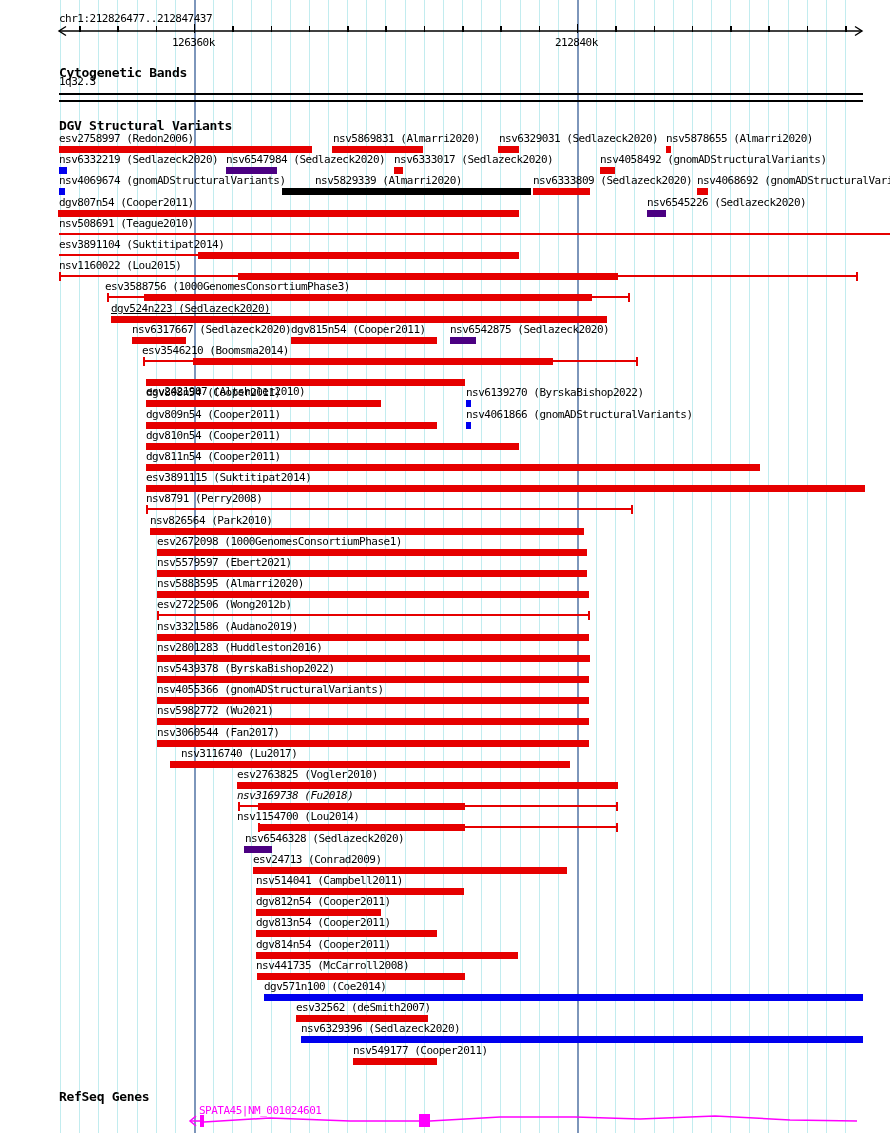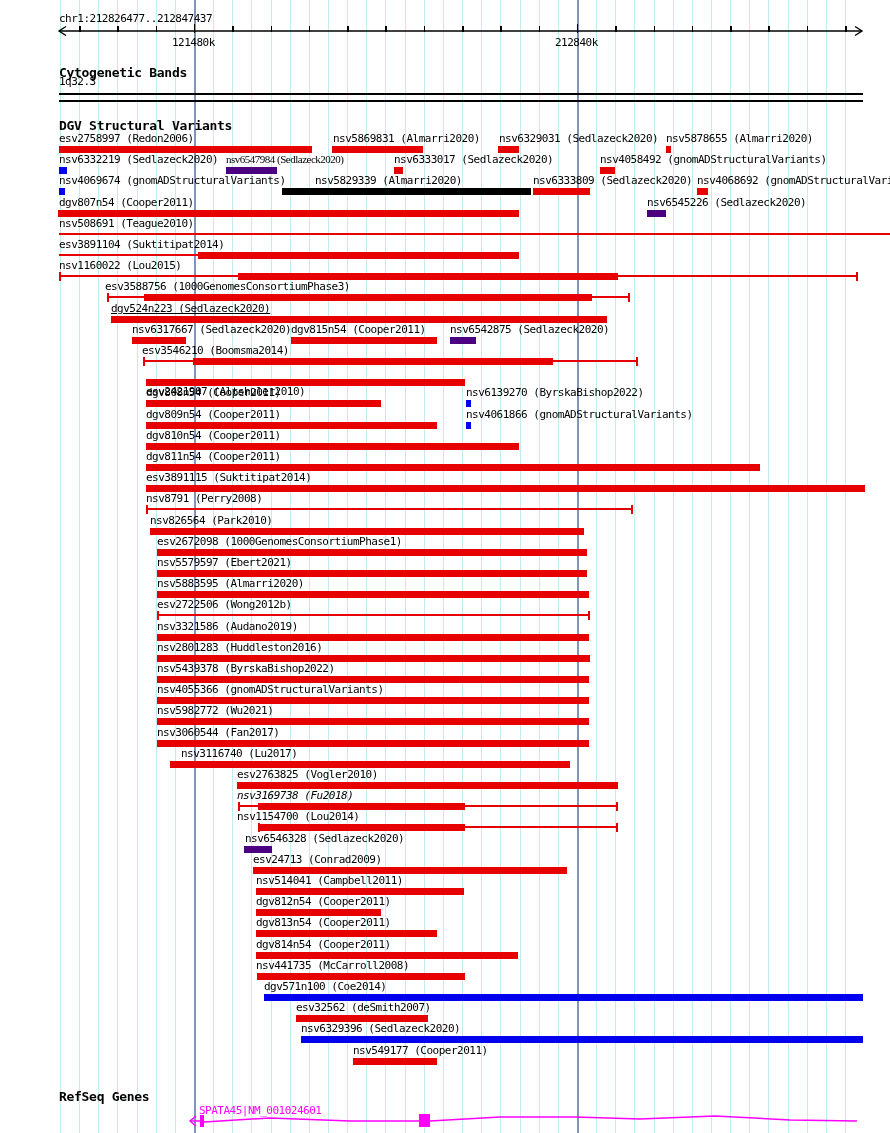--- a/index.html
+++ b/index.html
@@ -84,21 +84,21 @@
       <div class="rulertick" style="left: 500.3px; top: 26px; height: 6px;"></div>
       <div class="rulertick" style="left: 538.6px; top: 26px; height: 6px;"></div>
       <div class="rulertick" style="left: 576.9px; top: 24px; height: 9px;"></div>
       <div class="rulertick" style="left: 615.2px; top: 26px; height: 6px;"></div>
       <div class="rulertick" style="left: 653.5px; top: 26px; height: 6px;"></div>
       <div class="rulertick" style="left: 691.8px; top: 26px; height: 6px;"></div>
       <div class="rulertick" style="left: 730.1px; top: 26px; height: 6px;"></div>
       <div class="rulertick" style="left: 768.4px; top: 26px; height: 6px;"></div>
       <div class="rulertick" style="left: 806.7px; top: 26px; height: 6px;"></div>
       <div class="rulertick" style="left: 845px; top: 26px; height: 6px;"></div>
-      <div class="txt" style="left: 172px; top: 37px;">121480k</div>
+      <div class="txt" style="left: 172px; top: 37px;">126360k</div>
       <div class="txt" style="left: 555px; top: 37px; text-align: right;">212840k</div>
       <svg width="890" height="50">
         <path d="M59 31 H862" stroke="#000" stroke-width="1.4" fill="none"></path>
         <path d="M66 26.5 L59 31 L66 35.5" stroke="#000" stroke-width="1.4" fill="none"></path>
         <path d="M855 26.5 L862 31 L855 35.5" stroke="#000" stroke-width="1.4" fill="none"></path>
       </svg>
     </div>
 
   <div class="bold-title" style="left:59px;top:66px;">Cytogenetic Bands</div>
   <div class="txt" style="left:59px;top:76px;">1q32.3</div>
@@ -112,21 +112,21 @@
       <div class="feat-label" style="left: 59px; top: 133px;">esv2758997 (Redon2006)</div>
       <div class="bar" style="left: 59px; top: 146px; width: 253px; background: rgb(230, 0, 0);"></div>
       <div class="feat-label" style="left: 333px; top: 133px;">nsv5869831 (Almarri2020)</div>
       <div class="bar" style="left: 332px; top: 146px; width: 91px; background: rgb(230, 0, 0);"></div>
       <div class="feat-label" style="left: 499px; top: 133px;">nsv6329031 (Sedlazeck2020)</div>
       <div class="bar" style="left: 498px; top: 146px; width: 21px; background: rgb(230, 0, 0);"></div>
       <div class="feat-label" style="left: 666px; top: 133px;">nsv5878655 (Almarri2020)</div>
       <div class="bar" style="left: 666px; top: 146px; width: 5px; background: rgb(230, 0, 0);"></div>
       <div class="feat-label" style="left: 59px; top: 154px;">nsv6332219 (Sedlazeck2020)</div>
       <div class="bar" style="left: 59px; top: 167px; width: 8px; background: rgb(0, 0, 238);"></div>
-      <div class="feat-label" style="left: 226px; top: 154px; font-family: Liberation Serif, serif;">nsv6547984 (Sedlazeck2020)</div>
+      <div class="feat-label" style="left: 226px; top: 154px;">nsv6547984 (Sedlazeck2020)</div>
       <div class="bar" style="left: 226px; top: 167px; width: 51px; background: rgb(75, 0, 130);"></div>
       <div class="feat-label" style="left: 394px; top: 154px;">nsv6333017 (Sedlazeck2020)</div>
       <div class="bar" style="left: 394px; top: 167px; width: 9px; background: rgb(230, 0, 0);"></div>
       <div class="feat-label" style="left: 600px; top: 154px;">nsv4058492 (gnomADStructuralVariants)</div>
       <div class="bar" style="left: 600px; top: 167px; width: 15px; background: rgb(230, 0, 0);"></div>
       <div class="feat-label" style="left: 59px; top: 175px;">nsv4069674 (gnomADStructuralVariants)</div>
       <div class="bar" style="left: 59px; top: 188px; width: 6px; background: rgb(0, 0, 238);"></div>
       <div class="feat-label" style="left: 282px; top: 175px; margin-left: 33px;">nsv5829339 (Almarri2020)</div>
       <div class="bar" style="left: 282px; top: 188px; width: 249px; background: rgb(0, 0, 0);"></div>
       <div class="feat-label" style="left: 533px; top: 175px;">nsv6333809 (Sedlazeck2020)</div>

